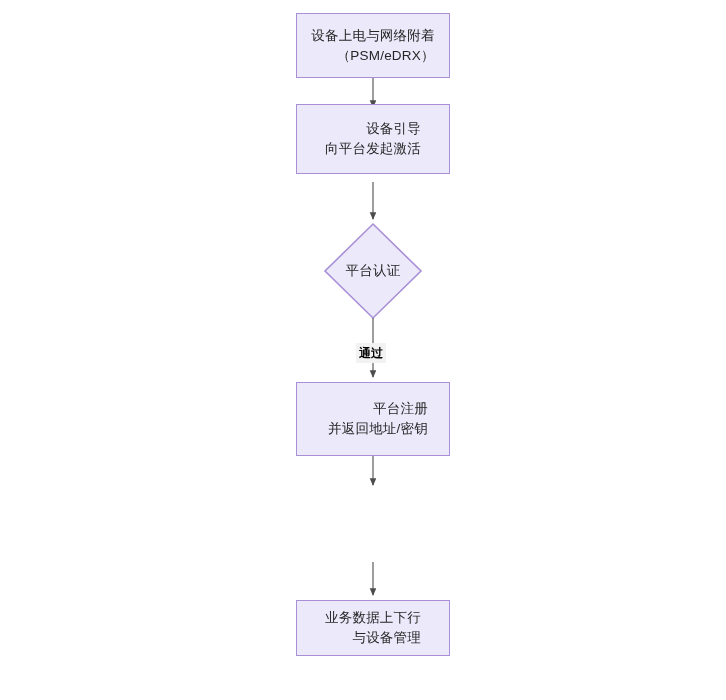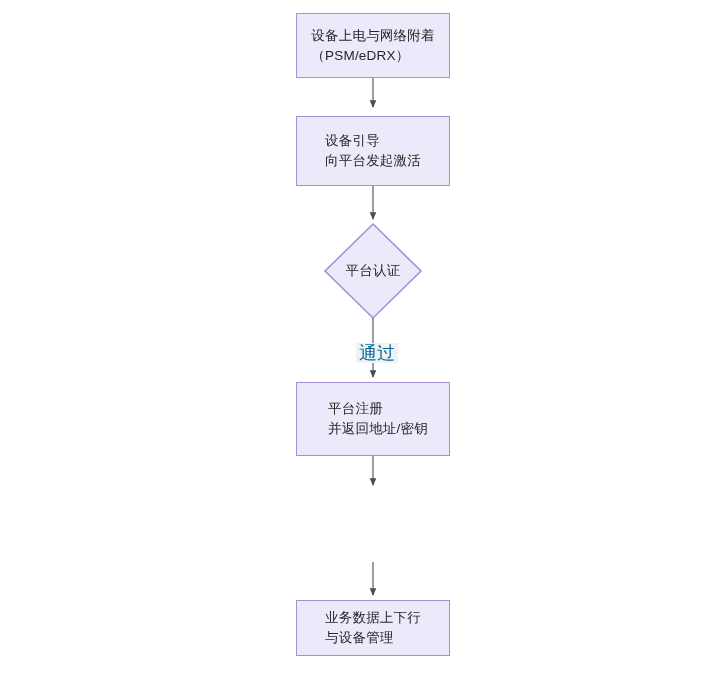--- a/index.html
+++ b/index.html
@@ -28,43 +28,44 @@
     width: 726px;
     height: 700px;
     pointer-events: none;
   }
   .node {
     position: absolute;
     box-sizing: border-box;
     display: flex;
     align-items: center;
     justify-content: center;
-    text-align: left;
+    text-align: right;
     color: #262626;
     font-size: 13.5px;
     line-height: 20px;
     letter-spacing: 0.2px;
     white-space: pre-line;
   }
   .node.process {
     background: #ece9fb;
     border: 1.6px solid #a98fd6;
   }
   .node.decision-label {
     background: transparent;
     border: none;
   }
   .edge-label {
     position: absolute;
     background: #f2f2f2;
-    color: #0369a1;
-    font-size: 18px;
+    color: #000000;
+    font-size: 12px;
     line-height: 18px;
     padding: 1px 3px;
     white-space: nowrap;
+    font-weight: bold;
   }
 </style>
 </head>
 <body>
 
 <div id="flow-canvas">
 
   <svg class="svg-layer" viewBox="0 0 726 700" width="726" height="700" xmlns="http://www.w3.org/2000/svg">
     <defs>
       <marker id="arrowhead" markerWidth="9" markerHeight="9" refX="6.2" refY="3" orient="auto" markerUnits="strokeWidth">
@@ -79,21 +80,21 @@
     <line x1="373" y1="318" x2="373" y2="377" stroke="#4d4d4d" stroke-width="1.1" marker-end="url(#arrowhead)"></line>
     <line x1="373" y1="456" x2="373" y2="485" stroke="#4d4d4d" stroke-width="1.1" marker-end="url(#arrowhead)"></line>
     <line x1="373" y1="562" x2="373" y2="595" stroke="#4d4d4d" stroke-width="1.1" marker-end="url(#arrowhead)"></line>
   </svg>
 
   <div class="node process" style="left:296px; top:13px; width:154px; height:65px;">
     <span>设备上电与网络附着
 （PSM/eDRX）</span>
   </div>
 
-  <div class="node process" style="left:296px; top:116px; width:154px; height:70px;">
+  <div class="node process" style="left:296px; top:104px; width:154px; height:70px;">
     <span>设备引导
 向平台发起激活</span>
   </div>
 
   <div class="node decision-label" style="left:325px; top:224px; width:96px; height:94px;">
     <span>平台认证</span>
   </div>
 
   <div class="edge-label" style="left:356px; top:343px;">
     <span>通过</span>

